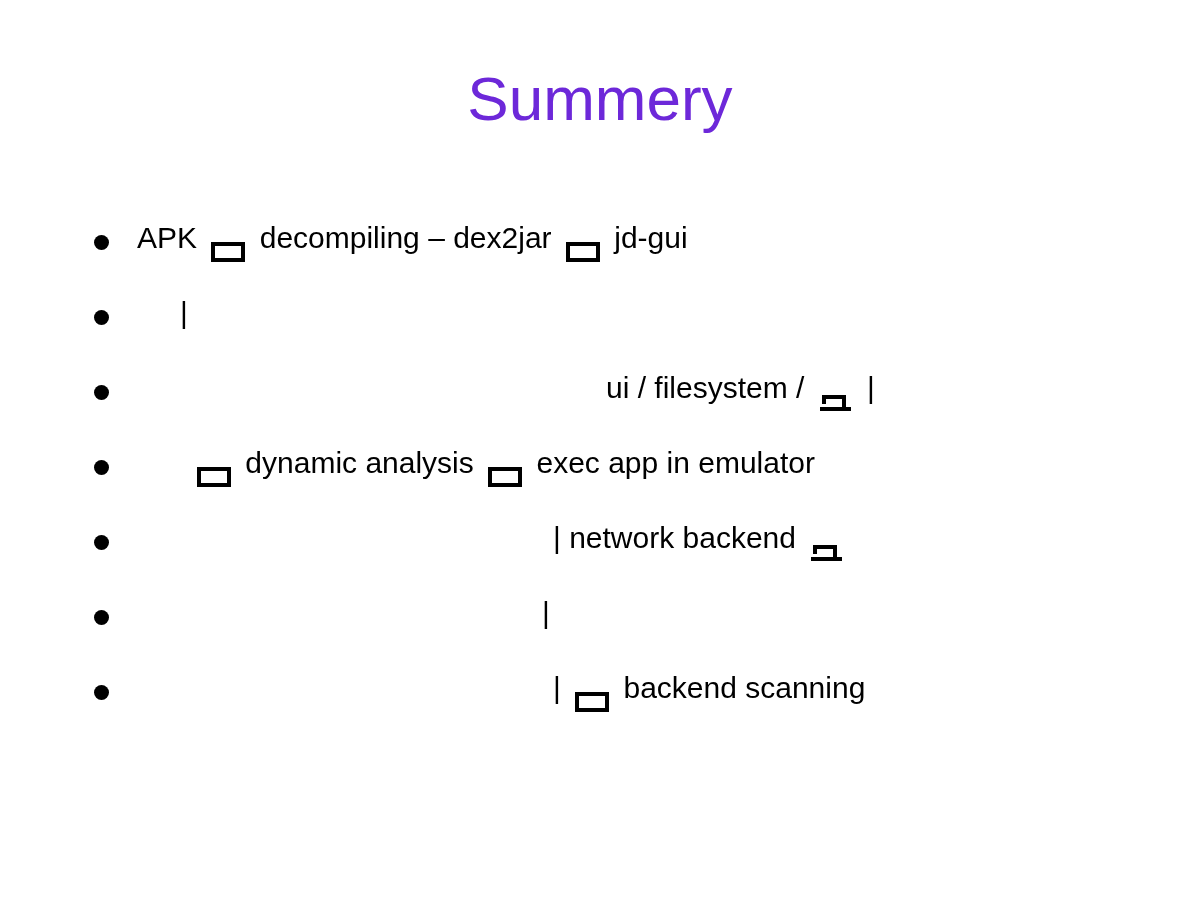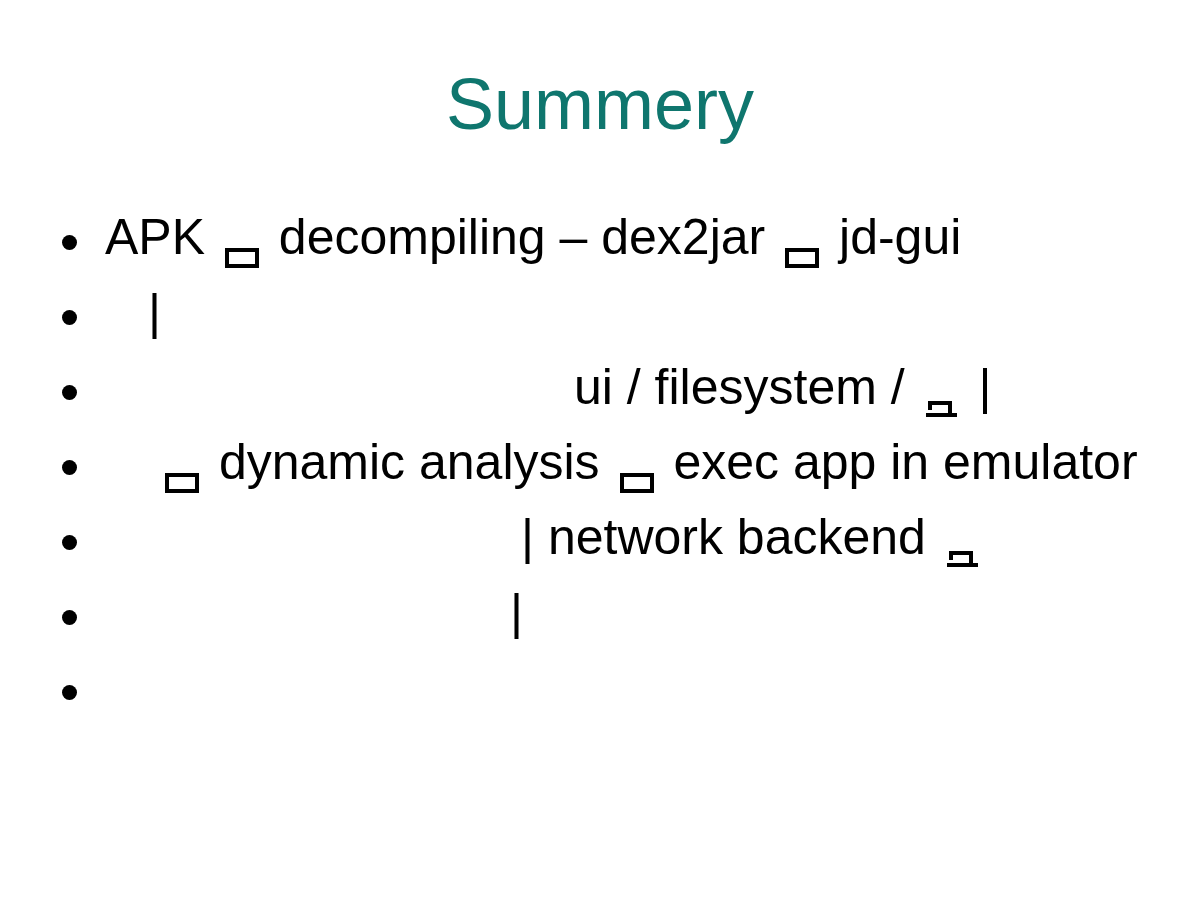--- a/index.html
+++ b/index.html
@@ -15,39 +15,40 @@
     overflow: hidden;
     font-family: "Liberation Sans", sans-serif;
     color: #000000;
   }
   .slide-title {
     position: absolute;
     top: 68px;
     left: 0;
     width: 100%;
     text-align: center;
-    font-size: 72px;
+    font-size: 62px;
     font-weight: 400;
     line-height: 1.0;
     letter-spacing: 0px;
-    color: #0f766e;
+    color: #6d28d9;
   }
   .bullet-list {
     position: absolute;
     top: 200px;
     left: 0;
     width: 1200px;
   }
   .bullet-line {
     position: relative;
     height: 75px;
     line-height: 75px;
-    font-size: 50px;
+    font-size: 30px;
     white-space: pre;
     color: #000000;
+    margin-left: 32px;
   }
   .bullet-marker {
     position: absolute;
     left: 62px;
     top: 35px;
     width: 15px;
     height: 15px;
     background: #000000;
     border-radius: 50%;
   }
@@ -88,15 +89,17 @@
           </svg><span class="seg-text"> dynamic analysis </span><svg class="glyph" width="34" height="20" viewBox="0 0 34 20">
             <rect x="2" y="2" width="30" height="16" fill="none" stroke="#000" stroke-width="4"></rect>
           </svg><span class="seg-text"> exec app in emulator</span></span></div>
       <div class="bullet-line"><span class="bullet-marker"></span><span class="bullet-content" style="padding-left: 416px;"><span class="seg-text">| network backend </span><svg class="glyph" width="34" height="18" viewBox="0 0 34 18">
             <rect x="3" y="1" width="4" height="9" fill="#000"></rect>
             <rect x="3" y="1" width="24" height="4" fill="#000"></rect>
             <rect x="23" y="1" width="4" height="13" fill="#000"></rect>
             <rect x="1" y="13" width="31" height="4" fill="#000"></rect>
           </svg></span></div>
       <div class="bullet-line"><span class="bullet-marker"></span><span class="bullet-content" style="padding-left: 405px;"><span class="seg-text">|</span></span></div>
-      <div class="bullet-line"><span class="bullet-marker"></span></div>
+      <div class="bullet-line"><span class="bullet-marker"></span><span class="bullet-content" style="padding-left: 416px;"><span class="seg-text">| </span><svg class="glyph" width="34" height="20" viewBox="0 0 34 20">
+            <rect x="2" y="2" width="30" height="16" fill="none" stroke="#000" stroke-width="4"></rect>
+          </svg><span class="seg-text"> backend scanning</span></span></div>
     </div>
 </div>
 
 </body></html>

